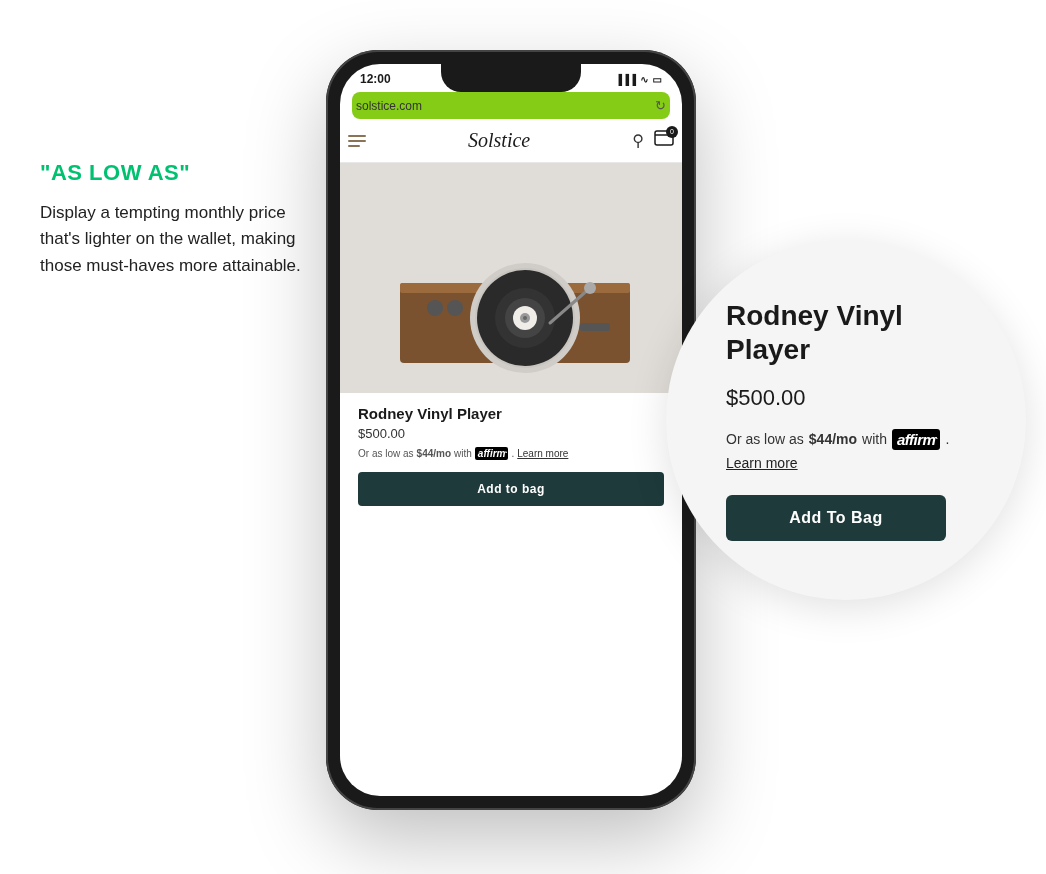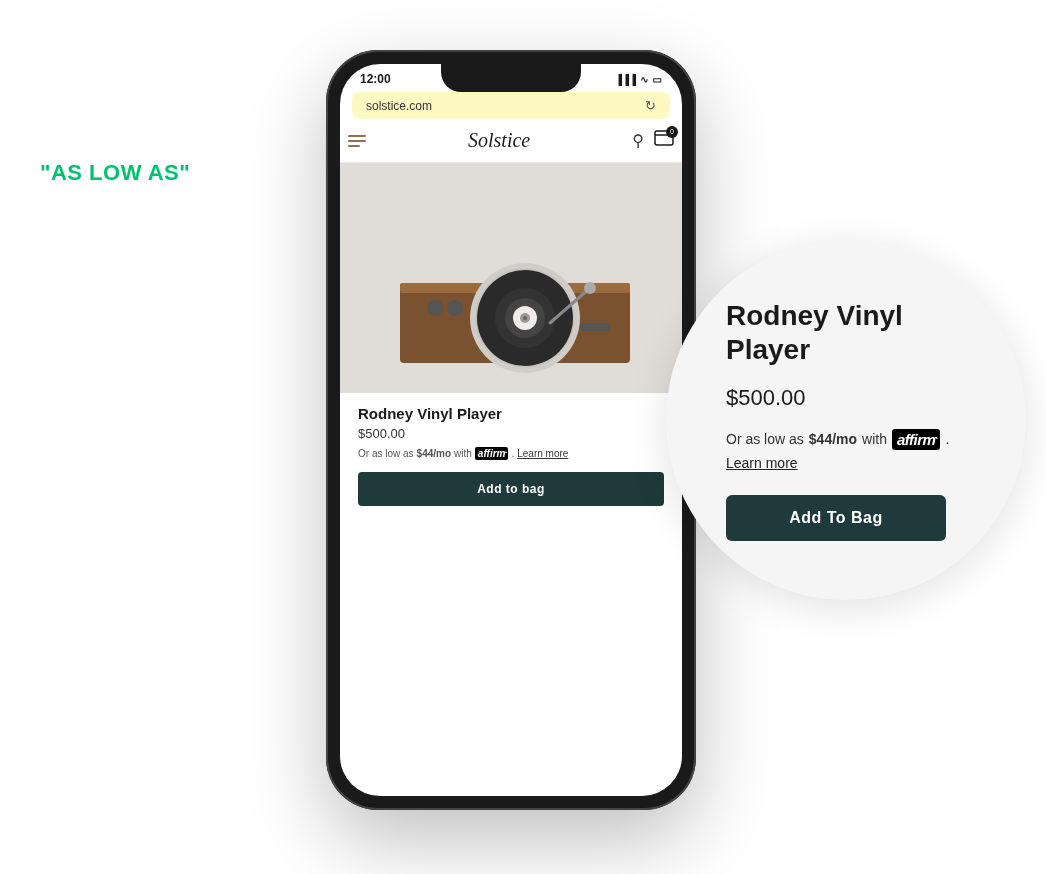--- a/index.html
+++ b/index.html
@@ -99,24 +99,24 @@
 
     .status-icons {
       display: flex;
       align-items: center;
       gap: 4px;
       font-size: 10px;
     }
 
     
     .browser-bar {
-      background: #fef9c3;
+      background: #84cc16;
       margin: 2px 12px 0;
       border-radius: 8px;
-      padding: 6px 14px;
+      padding: 6px 4px;
       display: flex;
       justify-content: space-between;
       align-items: center;
       font-size: 12px;
       color: #555;
     }
 
     .browser-url {
       font-size: 12px;
       color: #333;
@@ -342,20 +342,21 @@
       letter-spacing: 0.5px;
       cursor: pointer;
       min-width: 220px;
     }
   </style>
 </head>
 <body>
 
 <div class="left-section">
   <div class="section-heading">"AS LOW AS"</div>
+  <div class="section-body">Display a tempting monthly price that's lighter on the wallet, making those must-haves more attainable.</div>
 </div>
 
 <div class="phone-wrapper">
   <div class="phone-outer">
     <div class="phone-screen">
       <div class="notch"></div>
 
       <div class="status-bar">
         <span class="status-time">12:00</span>
         <div class="status-icons">

